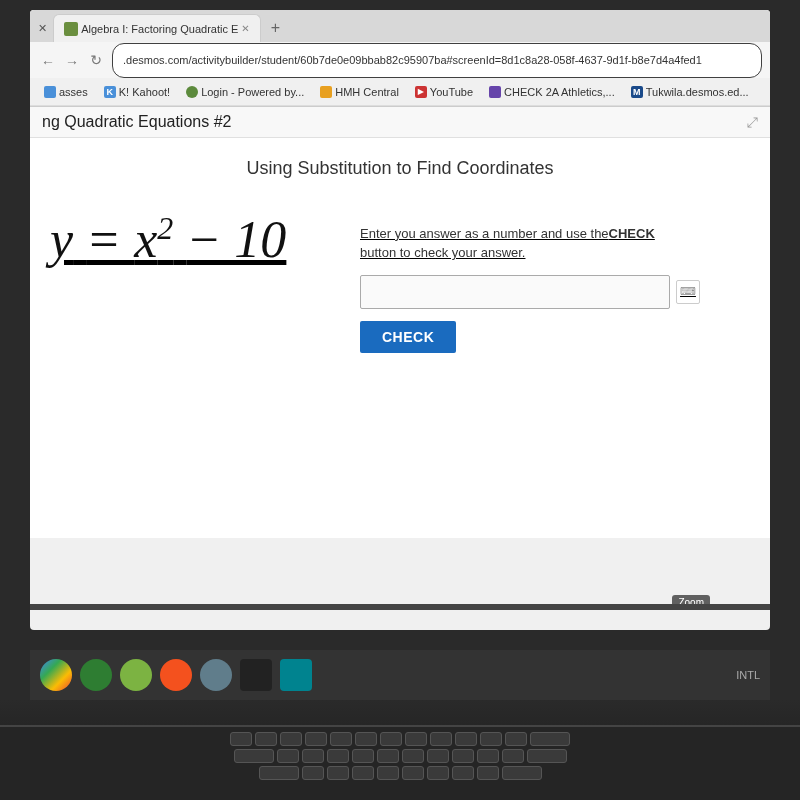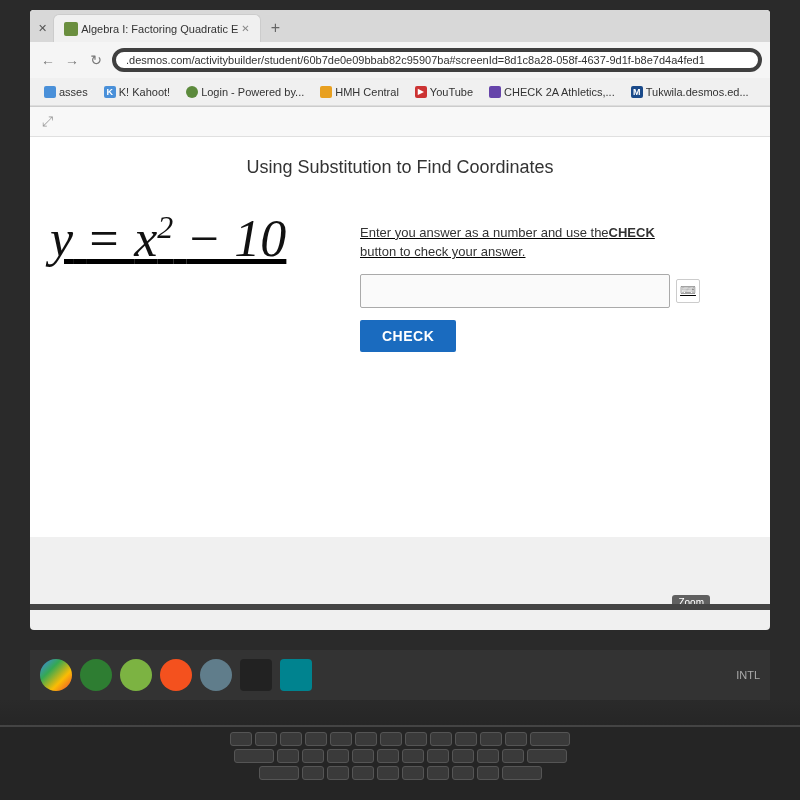--- a/index.html
+++ b/index.html
@@ -113,23 +113,23 @@
       cursor: pointer;
       color: #777;
       font-size: 14px;
       display: flex;
       align-items: center;
       justify-content: center;
     }
 
     .url-field {
       flex: 1;
-      height: 24px;
+      height: 35px;
       background: white;
-      border: 4px solid #404040;
+      border: 1px solid #404040;
       border-radius: 12px;
       padding: 7px 10px;
       font-size: 11px;
       color: #333;
       display: flex;
       align-items: center;
     }
 
     
     .bookmarks-bar {
@@ -461,20 +461,21 @@
         </div>
         <div class="bookmark-item">
           <div class="bm-icon bm-dark-blue" style="display:flex;align-items:center;justify-content:center;color:white;font-size:9px;font-weight:bold;">M</div>
           <span>Tukwila.desmos.ed...</span>
         </div>
       </div>
 
     </div>
 
     <div class="page-title-bar">
+      <span class="page-title-text">ng Quadratic Equations #2</span>
       <span class="expand-icon" style="font-size:14px; color:#999;">⤢</span>
     </div>
 
     <div class="content-area">
 
       <div class="section-title">Using Substitution to Find Coordinates</div>
 
       <div class="problem-layout">
 
         <div class="equation-display">

